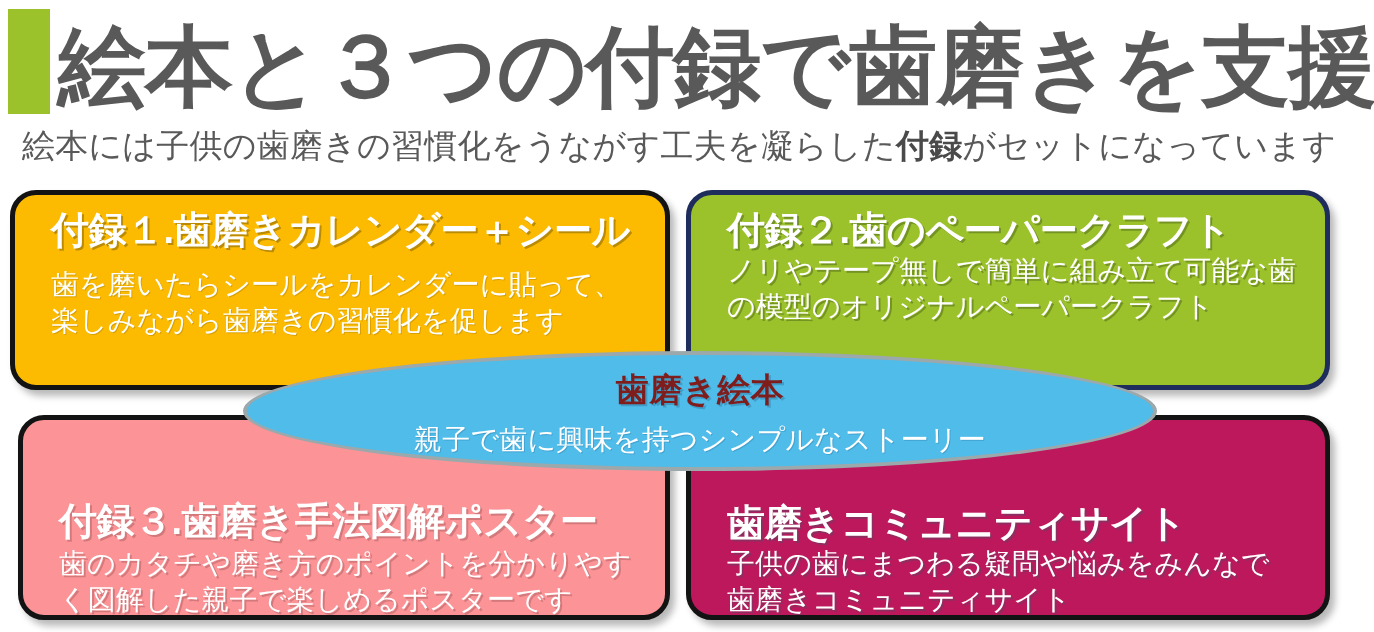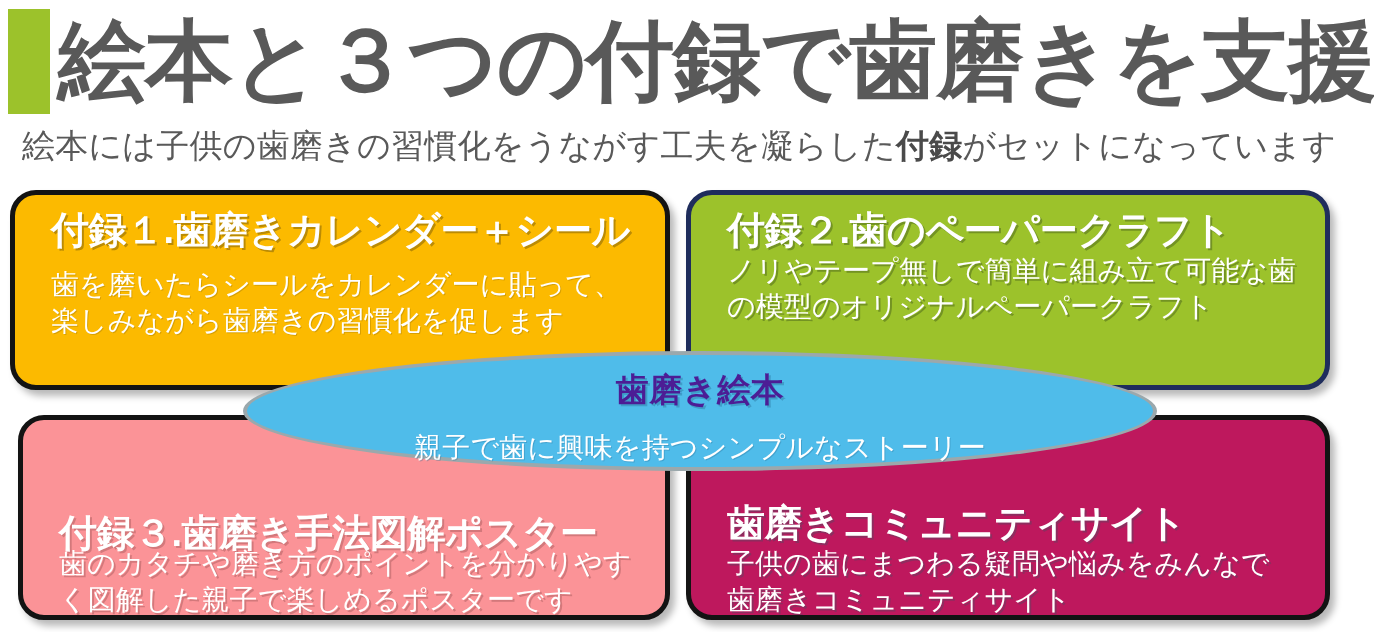--- a/index.html
+++ b/index.html
@@ -23,21 +23,21 @@
     position: absolute;
     left: 8px;
     top: 9px;
     width: 42px;
     height: 105px;
     background: #9CC22B;
   }
   #page-title {
     position: absolute;
     left: 58px;
-    top: 2px;
+    top: 8px;
     width: 1310px;
     height: 118px;
     line-height: 118px;
     font-size: 88px;
     font-weight: bold;
     color: #595959;
     letter-spacing: -1px;
     white-space: nowrap;
     font-family: "Liberation Sans", "DejaVu Sans", sans-serif;
   }
@@ -106,21 +106,21 @@
   #card-appendix-2 .card-body  { top: 58px; }
   #card-appendix-2 .card-title,
   #card-appendix-2 .card-body { text-shadow: 2px 2px 0 rgba(40,60,20,0.35); }
 
   
   #card-appendix-3 {
     left: 18px; top: 415px; width: 652px; height: 205px;
     background: #FB9397;
     border: 5px solid #131313;
   }
-  #card-appendix-3 .card-title { top: 88px; }
+  #card-appendix-3 .card-title { top: 76px; }
   #card-appendix-3 .card-body  { top: 126px; }
   #card-appendix-3 .card-title,
   #card-appendix-3 .card-body { text-shadow: 2px 2px 0 rgba(120,60,60,0.30); }
 
   
   #card-community {
     left: 686px; top: 415px; width: 644px; height: 205px;
     background: #be185d;
     border: 5px solid #131313;
   }
@@ -140,27 +140,27 @@
     background: #4FBCEA;
     border: 4px solid #9BA8AC;
     border-radius: 50% / 50%;
     z-index: 5;
     text-align: center;
   }
   #center-ellipse .ellipse-title {
     margin-top: 13px;
     font-size: 33px;
     font-weight: bold;
-    color: #4c1d95;
+    color: #7f1d1d;
     letter-spacing: 0.5px;
     text-shadow: 2px 2px 0 rgba(40,110,150,0.40);
     white-space: nowrap;
   }
   #center-ellipse .ellipse-sub {
-    margin-top: 16px;
+    margin-top: 8px;
     font-size: 28px;
     color: #ffffff;
     letter-spacing: 0.2px;
     text-shadow: 1px 1px 0 rgba(40,110,150,0.32);
     white-space: nowrap;
   }
 </style>
 </head>
 <body>
 

